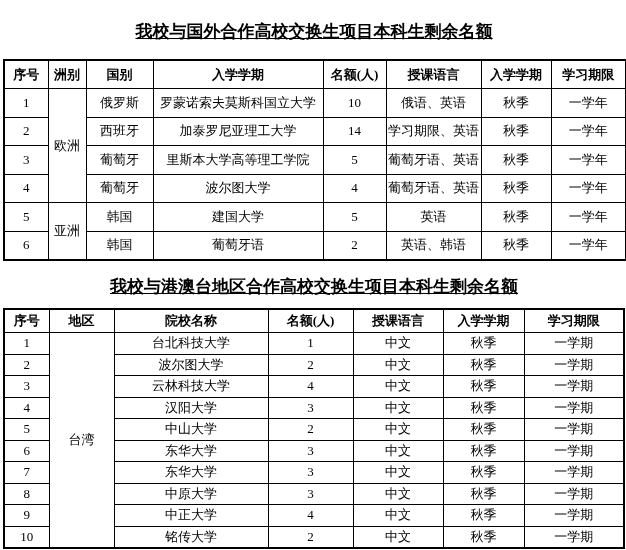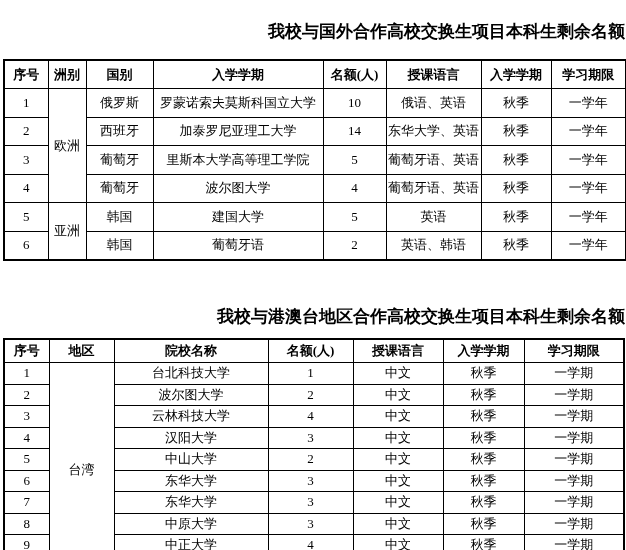--- a/index.html
+++ b/index.html
@@ -10,27 +10,28 @@
     height: 550px;
     overflow: hidden;
     font-family: "Liberation Serif", "DejavVu Serif", serif;
     color: #000;
   }
   .doc {
     width: 622px;
     padding-left: 3px;
   }
   .title {
-    text-align: right;
+    text-align: center;
     font-weight: bold;
     font-size: 17px;
     line-height: 24px;
+    text-decoration: underline;
   }
   .title-1 { padding-top: 20px; padding-bottom: 15px; }
-  .title-2 { padding-top: 14px; padding-bottom: 9px; margin-top: 30px; }
+  .title-2 { padding-top: 14px; padding-bottom: 9px; }
   table {
     border-collapse: collapse;
     table-layout: fixed;
     border: 2px solid #000;
   }
   th, td {
     border: 1px solid #000;
     text-align: center;
     vertical-align: middle;
     padding: 0;
@@ -84,21 +85,21 @@
         <td>10</td>
         <td>俄语、英语</td>
         <td>秋季</td>
         <td>一学年</td>
       </tr>
       <tr>
         <td>2</td>
         <td>西班牙</td>
         <td>加泰罗尼亚理工大学</td>
         <td>14</td>
-        <td>东华大学、英语</td>
+        <td>学习期限、英语</td>
         <td>秋季</td>
         <td>一学年</td>
       </tr>
       <tr>
         <td>3</td>
         <td>葡萄牙</td>
         <td>里斯本大学高等理工学院</td>
         <td>5</td>
         <td>葡萄牙语、英语</td>
         <td>秋季</td>

